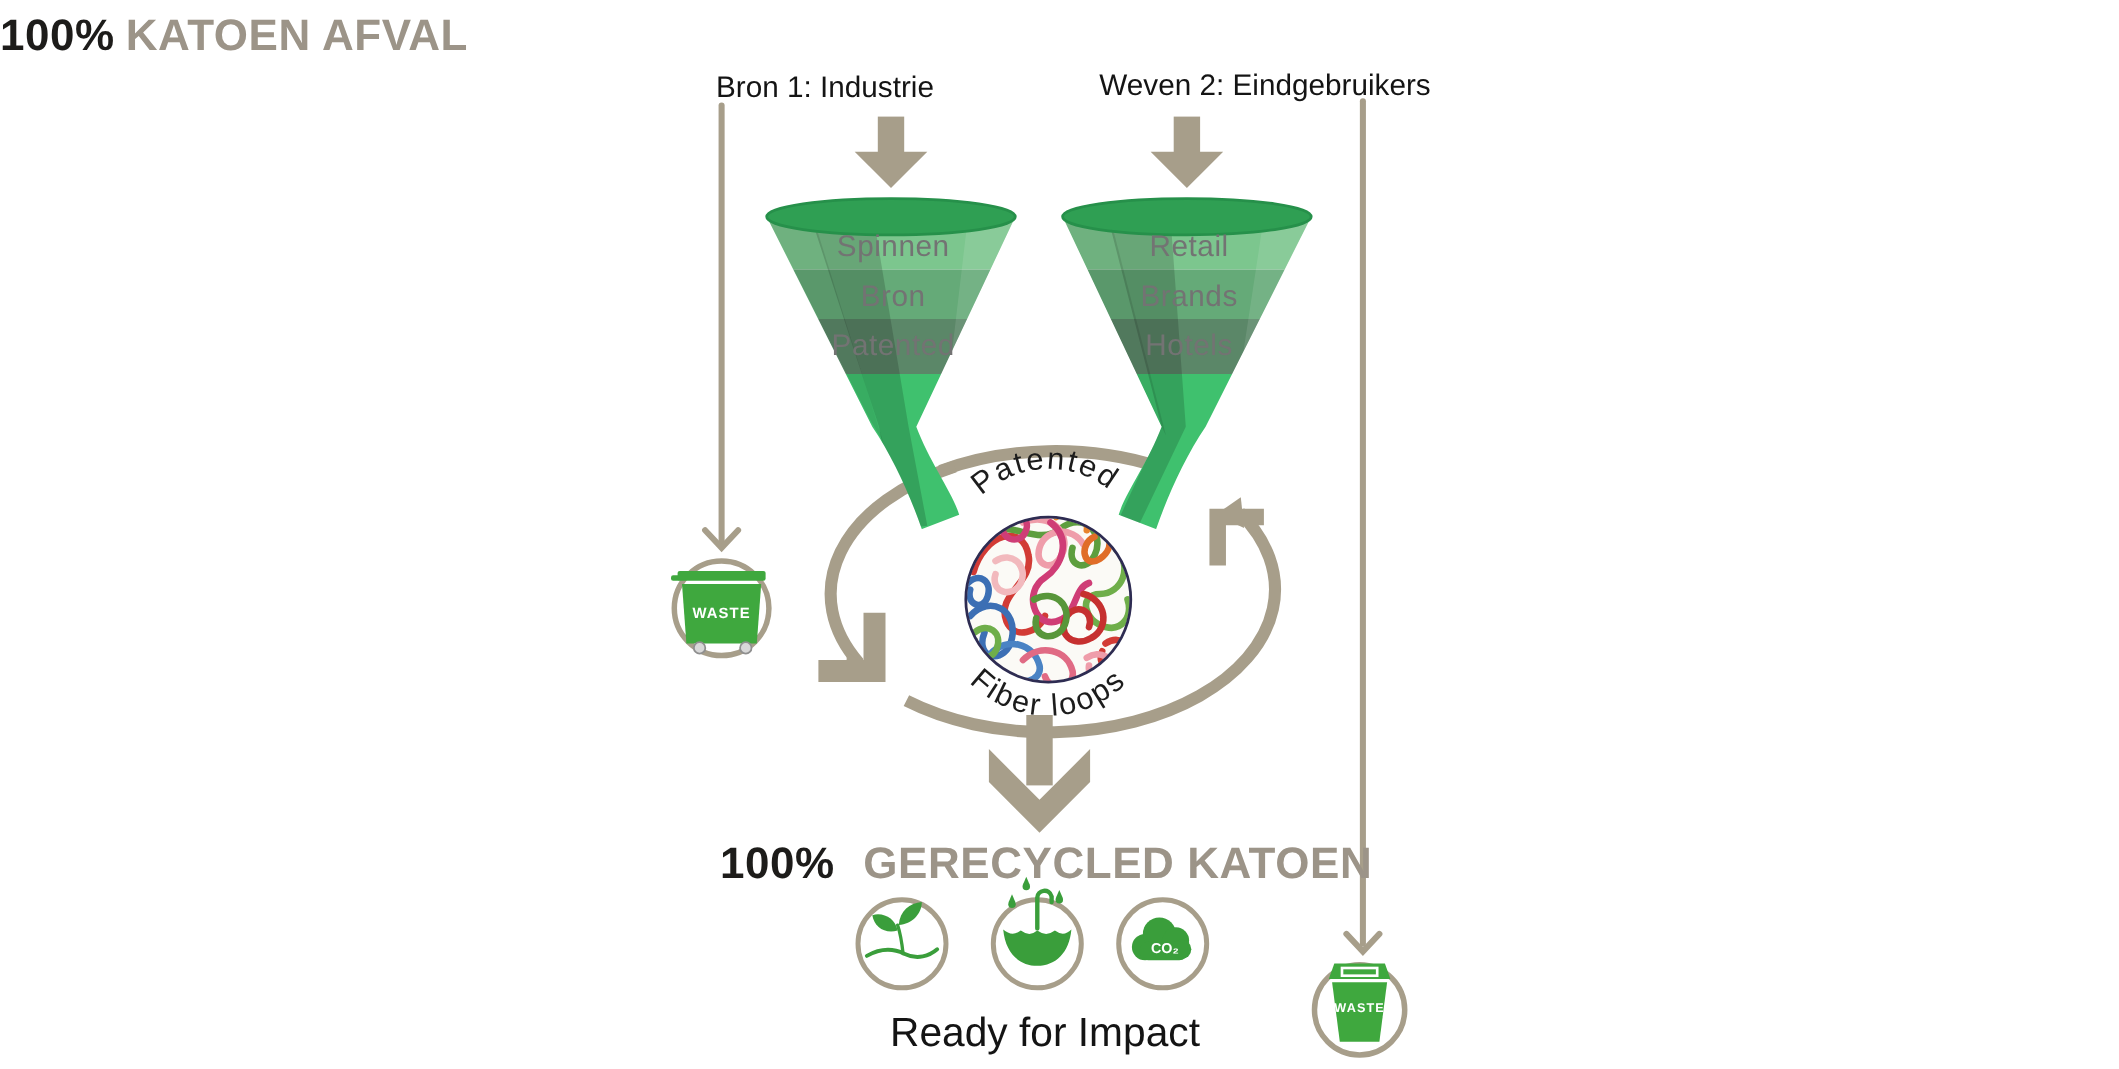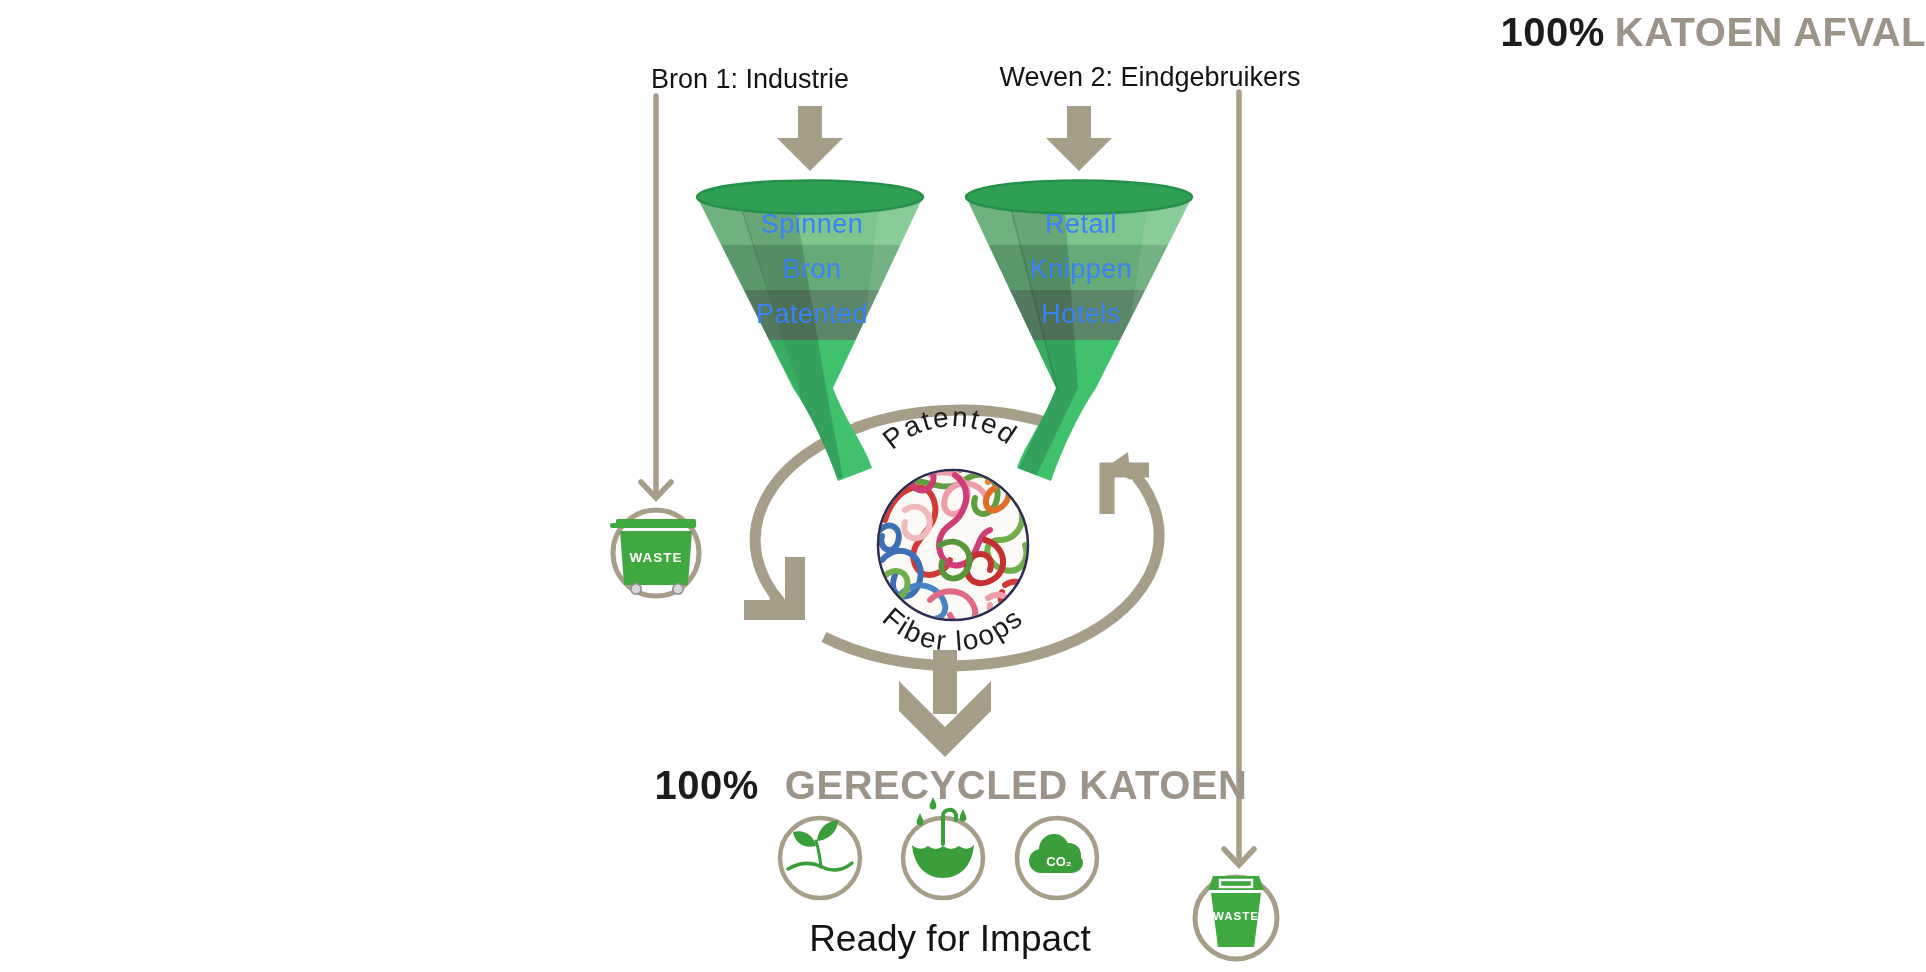--- a/index.html
+++ b/index.html
@@ -1,26 +1,26 @@
 <!DOCTYPE html>
 <html><head>
 <meta charset="utf-8">
 <style>
   html,body{margin:0;padding:0;background:#fff;}
   body{font-family:"Liberation Sans", sans-serif;}
   .stage{position:relative;width:1926px;height:972px;background:#fff;overflow:hidden;}
   .stage svg{position:absolute;left:0;top:0;}
   .ovl{position:absolute;white-space:nowrap;}
-  .title{left:0;top:10px;width:100%;text-align:right;font-weight:bold;font-size:40px;letter-spacing:.5px;}
+  .title{left:0;top:10px;width:100%;text-align:left;font-weight:bold;font-size:40px;letter-spacing:.5px;}
   .title .pfx{color:#1d1c1a;}
   .title .rst{color:#9c9488;margin-left:10px;}
   .src{font-size:27px;color:#141414;transform:translateX(-50%);}
   .src1{left:750px;top:64px;text-align:right;}
   .src2{left:1150px;top:62px;}
-  .flabels{transform:translateX(-50%);text-align:center;color:#3b82f6;font-size:27px;line-height:45px;letter-spacing:.5px;}
+  .flabels{transform:translateX(-50%);text-align:center;color:#737373;font-size:27px;line-height:45px;letter-spacing:.5px;}
   .f1{left:812px;top:202px;}
   .f2{left:1081px;top:202px;}
   .result{left:951px;top:763px;transform:translateX(-50%);font-weight:bold;font-size:40px;letter-spacing:.5px;}
   .result .pfx{color:#1d1c1a;}
   .result .rst{color:#9c9488;margin-left:26px;}
   .caption{left:950px;top:918px;transform:translateX(-50%);font-size:37px;color:#141414;}
   svg text{font-family:"Liberation Sans", sans-serif;}
   .arc-label{font-size:28px;fill:#1c1c1c;letter-spacing:2px;}
   .waste-txt{fill:#fff;font-weight:bold;letter-spacing:1px;}
 </style>
@@ -194,21 +194,21 @@
 <div class="ovl src src1">Bron 1: Industrie</div>
 <div class="ovl src src2">Weven 2: Eindgebruikers</div>
 
 <div class="ovl flabels f1">
   <div>Spinnen</div>
   <div>Bron</div>
   <div>Patented</div>
 </div>
 <div class="ovl flabels f2">
   <div>Retail</div>
-  <div>Knippen</div>
+  <div>Brands</div>
   <div>Hotels</div>
 </div>
 
 <div class="ovl result">
   <span class="pfx">100%</span><span class="rst">GERECYCLED KATOEN</span>
 </div>
 <div class="ovl caption">Ready for Impact</div>
 </div>
 
 </body></html>

